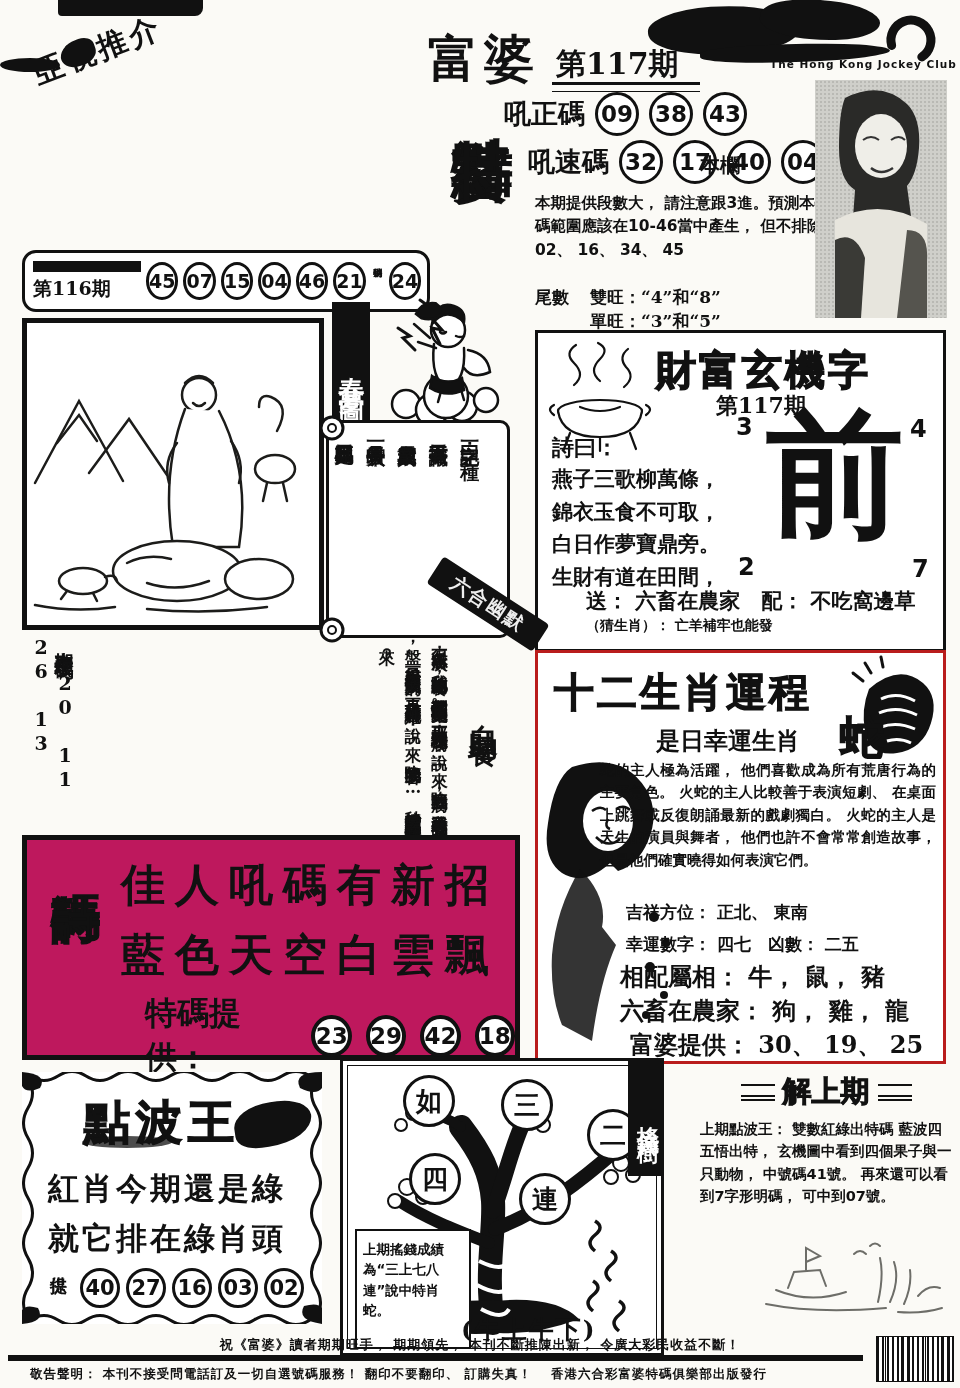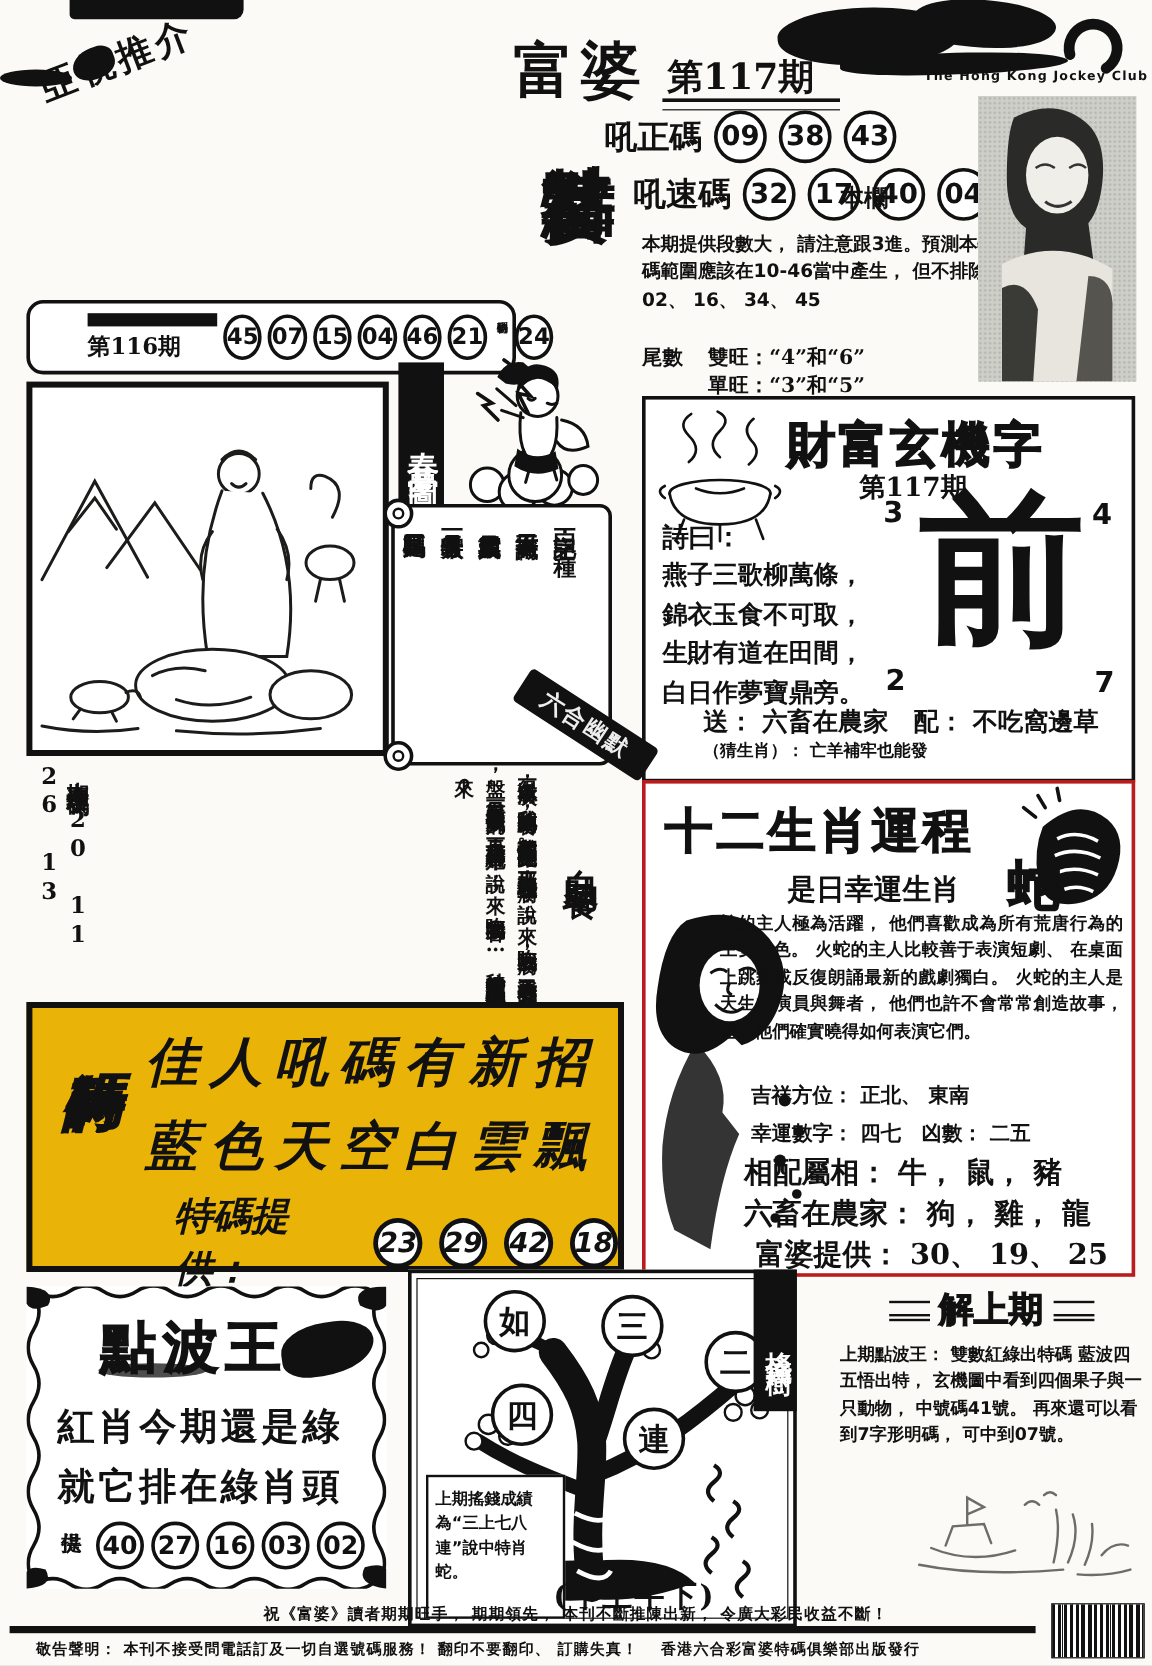--- a/index.html
+++ b/index.html
@@ -60,37 +60,37 @@
     <span class="b" style="font-size:27px;">吼速碼</span>
     <span class="ball b44">32</span>
     <span class="ball b44">17</span>
     <span class="ball b44">40</span>
     <span class="ball b44">04</span>
   </div>
 
   <div class="abs b sans" style="left:700px;top:152px;font-size:20px;">本欄</div>
   <div class="abs b sans" style="left:535px;top:192px;width:300px;font-size:15.5px;line-height:1.5;">本期提供段數大， 請注意跟3進。預測本特碼範圍應該在10-46當中產生， 但不排除02、 16、 34、 45</div>
   <div class="abs b" style="left:535px;top:286px;font-size:17px;">尾數</div>
-  <div class="abs b" style="left:590px;top:286px;font-size:17px;">雙旺：“4”和“6”</div>
+  <div class="abs b" style="left:590px;top:286px;font-size:17px;">雙旺：“4”和“8”</div>
   <div class="abs b" style="left:590px;top:310px;font-size:17px;">單旺：“3”和“5”</div>
 
   <div class="abs grain" style="left:815px;top:80px;width:132px;height:238px;background-color:#cfcfca;">
     <svg width="132" height="238" viewBox="0 0 132 238">
       <path d="M30 18 q36 -18 62 6 q14 14 12 44 q-2 26 -12 38 l4 30 q-30 16 -58 2 l2 -28 q-16 -10 -16 -42 q0 -36 6 -50z" fill="#2a2a28"></path>
       <ellipse cx="66" cy="66" rx="26" ry="32" fill="#efeee8"></ellipse>
       <path d="M48 60 q8 -6 16 0 M76 60 q8 -6 14 0" stroke="#333" stroke-width="2" fill="none"></path>
       <path d="M56 88 q10 8 22 0" stroke="#333" stroke-width="2.5" fill="none"></path>
       <path d="M20 140 q46 -24 92 4 l0 94 l-92 0z" fill="#e7e5dd"></path>
       <path d="M20 160 q20 -10 30 18 l-4 60 l-26 0z" fill="#3a3a36"></path>
       <path d="M92 150 q22 0 20 30 l0 58 l-30 0z" fill="#55544e"></path>
     </svg>
   </div>
 
   <div class="abs boxed" style="left:22px;top:250px;width:408px;height:62px;border-radius:14px;display:flex;align-items:center;gap:5px;padding:0 8px;box-sizing:border-box;">
-    <div style="display:flex;flex-direction:column;gap:4px;margin-left:40px;">
+    <div style="display:flex;flex-direction:column;gap:4px;">
       <div class="blob" style="position:static;width:108px;height:11px;"></div>
       <div class="b" style="font-size:19px;">第116期</div>
     </div>
     <span class="ball b38">45</span>
     <span class="ball b38">07</span>
     <span class="ball b38">15</span>
     <span class="ball b38">04</span>
     <span class="ball b38">46</span>
     <span class="ball b38">21</span>
     <span class="b vtext" style="font-size:9px;height:40px;">特別號碼</span>
@@ -174,22 +174,22 @@
         <path d="M10 64 q-8 4 0 10 M102 64 q8 4 0 10"></path>
         <path d="M36 66 q20 8 40 0"></path>
       </g>
     </svg>
     <div class="abs b" style="left:118px;top:10px;font-size:40px;letter-spacing:3px;-webkit-text-stroke:1.5px #111;">財富玄機字</div>
     <div class="abs b" style="left:178px;top:58px;font-size:22px;">第117期</div>
     <div class="abs b" style="left:14px;top:100px;font-size:22px;">詩曰：</div>
     <div class="abs b" style="left:14px;top:130px;font-size:21px;line-height:1.55;">
       <div>燕子三歌柳萬條，</div>
       <div>錦衣玉食不可取，</div>
+      <div>白日作夢寶鼎旁。</div>
       <div>生財有道在田間，</div>
-      <div>白日作夢寶鼎旁。</div>
     </div>
     <div class="abs b" style="left:228px;top:72px;font-size:138px;line-height:1;">前</div>
     <div class="abs b sans" style="left:198px;top:80px;font-size:24px;">3</div>
     <div class="abs b sans" style="left:372px;top:82px;font-size:24px;">4</div>
     <div class="abs b sans" style="left:200px;top:220px;font-size:24px;">2</div>
     <div class="abs b sans" style="left:374px;top:222px;font-size:24px;">7</div>
     <div class="abs b" style="left:48px;top:254px;font-size:21px;">送： 六畜在農家　配： 不吃窩邊草</div>
     <div class="abs b" style="left:48px;top:284px;font-size:14px;">（猜生肖）： 亡羊補牢也能發</div>
   </div>
 
@@ -234,21 +234,21 @@
     <div class="abs b" style="left:82px;top:308px;font-size:24px;">相配屬相： 牛， 鼠， 豬</div>
     <div class="abs b" style="left:82px;top:342px;font-size:24px;">六畜在農家： 狗， 雞， 龍</div>
     <div class="abs b" style="left:92px;top:376px;font-size:24px;">富婆提供： 30、 19、 25</div>
   </div>
 
   <div class="abs" style="left:425px;top:588px;width:126px;height:32px;background:#111;color:#eee;transform:rotate(33deg);display:flex;align-items:center;justify-content:center;font-size:19px;font-weight:700;letter-spacing:2px;border-radius:4px;">六合幽默</div>
   <div class="abs vtext b" style="left:462px;top:700px;height:120px;font-size:30px;letter-spacing:6px;">自助餐</div>
   <div class="abs vtext b" style="left:92px;top:636px;height:186px;width:360px;font-size:16.5px;line-height:1.6;letter-spacing:1px;">很久以后有一次，我和她吃自助餐，我們習慣互相交換菜吃。那天她夾給我一塊豆腐，說：「來，吃我的豆腐」，我看了看我的餐盤，只有香腸一樣肉類（切成片的），于是我夾一片香腸給她，說：「來，吃我的香腸」……秒鐘后我還没想到是甚么事她就開始狂笑起來？</div>
   <div class="abs vtext b" style="left:30px;top:636px;height:190px;font-size:19px;letter-spacing:2px;">本期幸運號碼 20 11 26 13</div>
 
-  <div class="abs" style="left:22px;top:835px;width:488px;height:215px;border:5px solid #111;background:#eab308;font-style:italic;">
+  <div class="abs" style="left:22px;top:835px;width:488px;height:215px;border:5px solid #111;background:#be185d;">
     <div class="abs vtext b" style="left:18px;top:16px;height:180px;font-size:48px;-webkit-text-stroke:1.5px #111;">特碼詩</div>
     <div class="abs b" style="left:92px;top:16px;width:382px;text-align:center;font-size:44px;letter-spacing:10px;">佳人吼碼有新招</div>
     <div class="abs b" style="left:92px;top:86px;width:382px;text-align:center;font-size:44px;letter-spacing:10px;">藍色天空白雲飄</div>
     <div class="abs row" style="left:118px;top:152px;gap:14px;">
       <span class="b" style="font-size:32px;">特碼提供：</span>
       <span class="ball b42">23</span>
       <span class="ball b42">29</span>
       <span class="ball b42">42</span>
       <span class="ball b42">18</span>
     </div>

